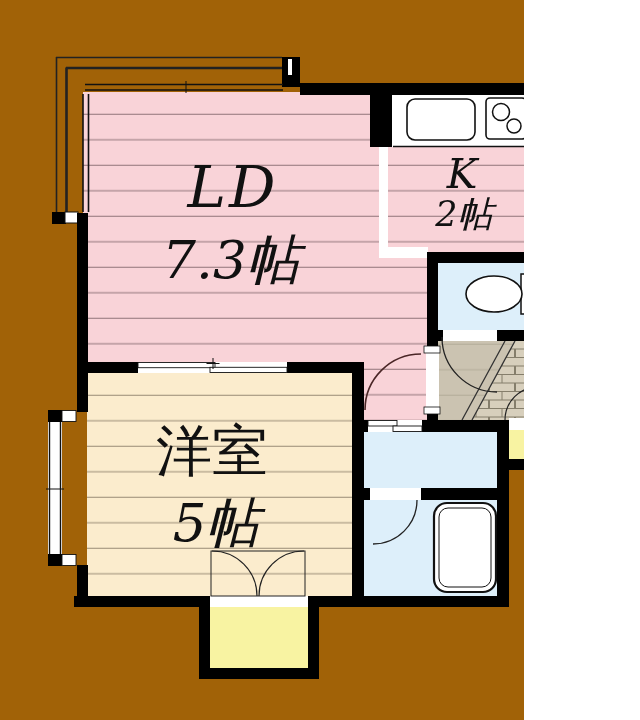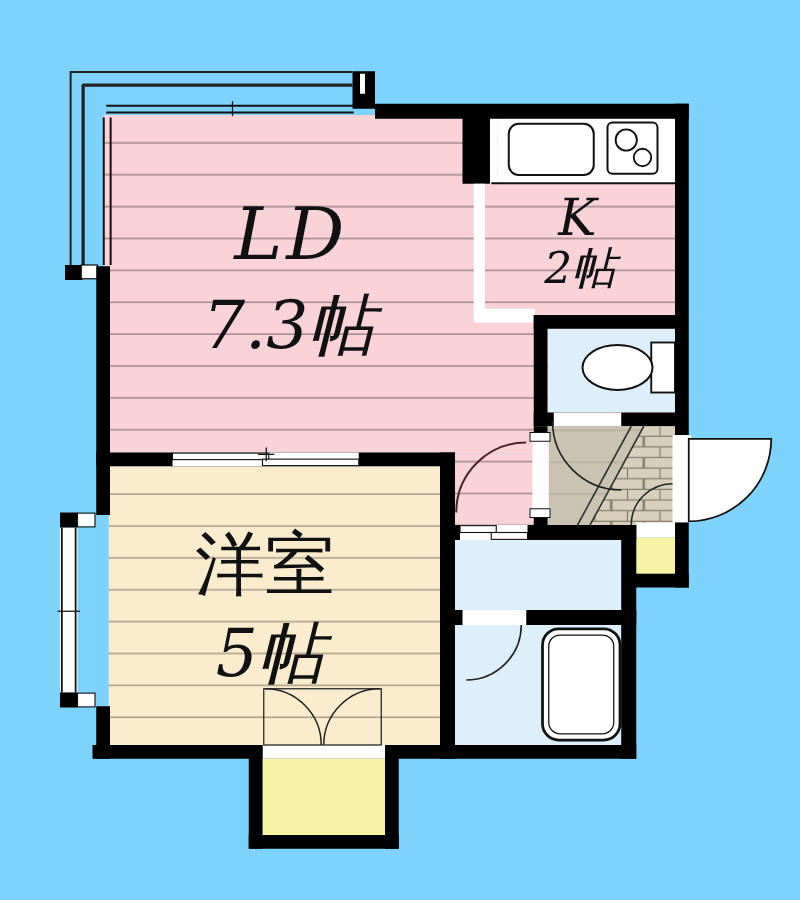--- a/index.html
+++ b/index.html
@@ -1,19 +1,19 @@
 <!DOCTYPE html>
 <html><head>
 <meta charset="utf-8">
 <style>
   html,body { margin:0; padding:0; background:#ffffff; }
   .page {
     position:relative;
-    width:640px; height:720px;
-    background:#7dd3fc;
+    width:524px; height:720px;
+    background:#a16207;
     font-family:"DejaVu Serif","Liberation Serif",serif;
     overflow:hidden;
   }
   svg { display:block; }
   text { font-family:"DejaVu Serif","Liberation Serif",serif; fill:#111; }
   .lbl-italic { font-style:italic; }
 </style>
 </head>
 <body>
 

